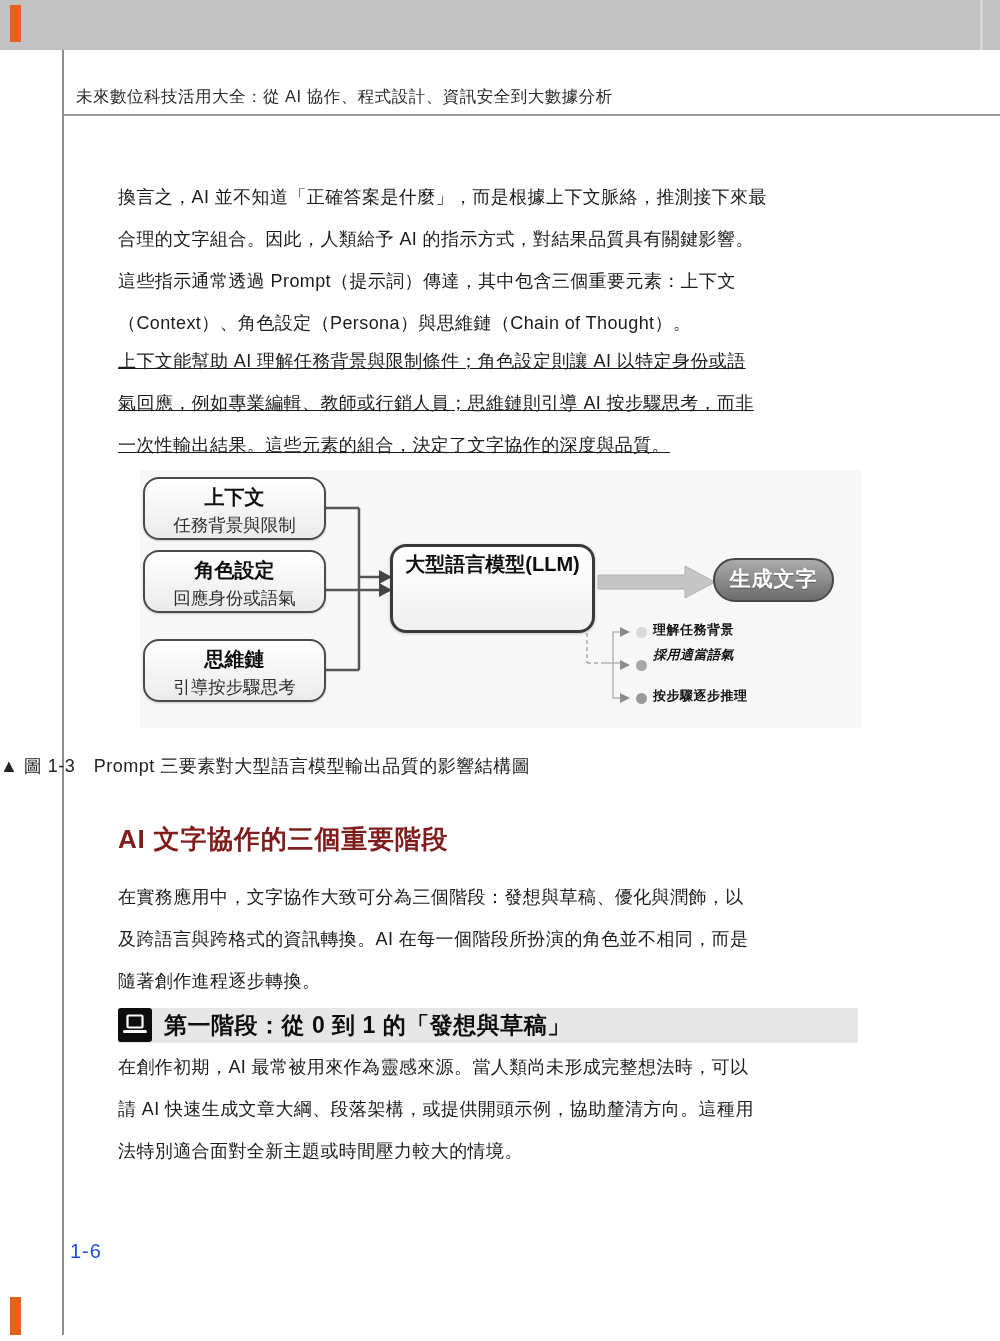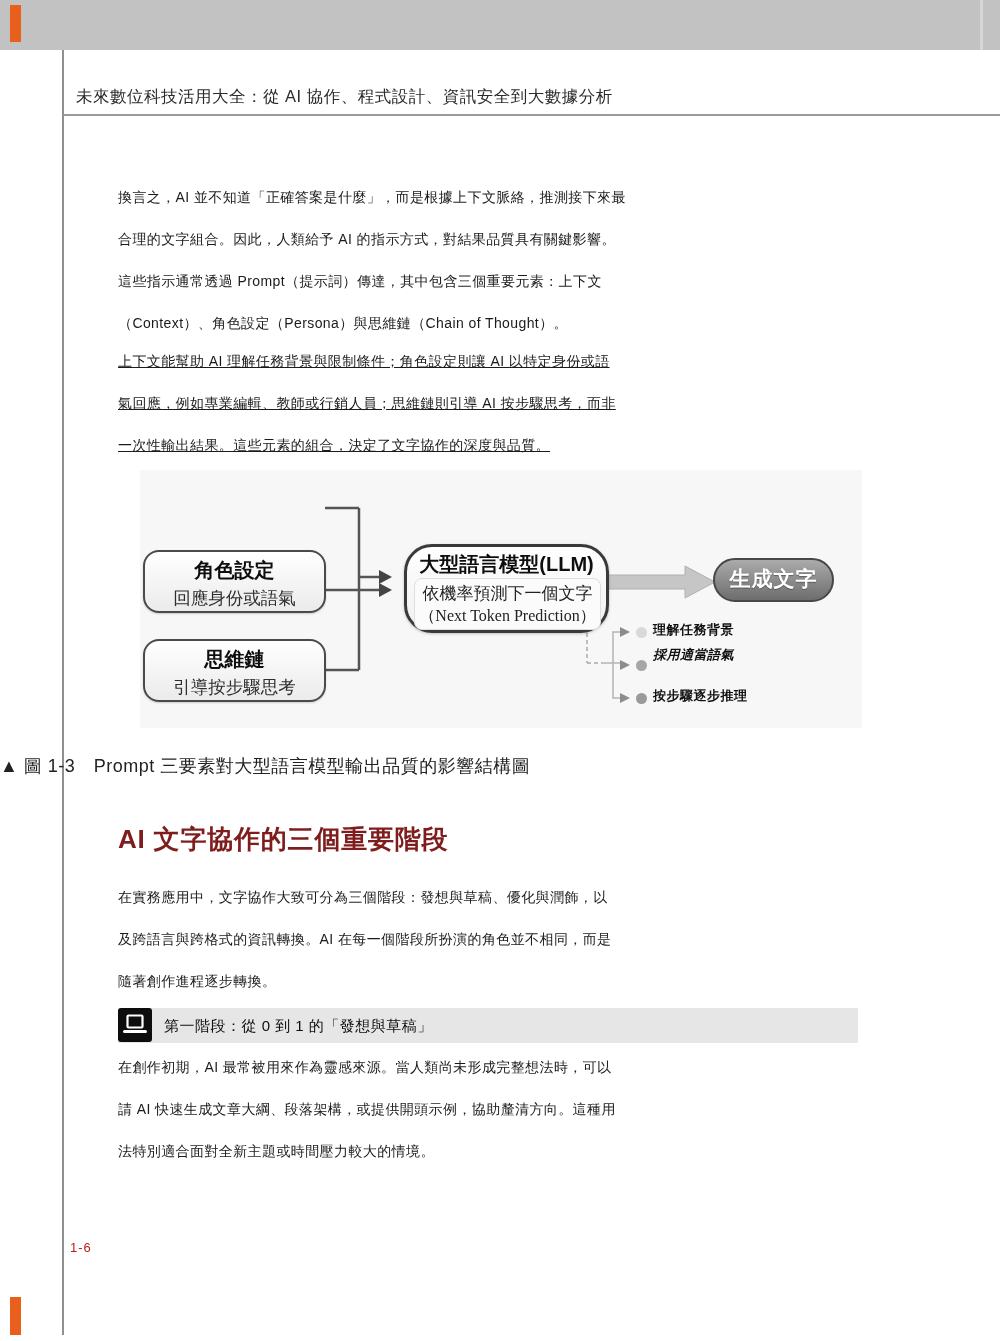--- a/index.html
+++ b/index.html
@@ -9,34 +9,34 @@
   .top-band{position:absolute;left:0;top:0;width:1000px;height:50px;background:#c2c2c2;}
   .top-band-stripe{position:absolute;left:980px;top:0;width:3px;height:50px;background:#d6d6d6;}
   .accent-tick{position:absolute;left:10px;width:11px;background:#e8601c;}
   .accent-tick.top{top:5px;height:37px;}
   .accent-tick.bottom{top:1297px;height:38px;}
 
   .v-rule{position:absolute;left:62px;top:50px;width:2px;height:1285px;background:#8f8f8f;}
   .running-header{position:absolute;left:76px;top:86px;font-size:16.5px;color:#2b2b2b;letter-spacing:.5px;}
   .header-rule{position:absolute;left:63px;top:114px;width:937px;height:2px;background:#9a9a9a;}
 
-  .para{position:absolute;left:118px;width:748px;font-size:14px;line-height:42px;color:#1b1b1b;letter-spacing:.4px;white-space:pre-line;}
+  .para{position:absolute;left:118px;width:748px;font-size:18px;line-height:42px;color:#1b1b1b;letter-spacing:.4px;white-space:pre-line;}
   .p1{top:176px;} .p2{top:340px;text-decoration:underline;} .p3{top:876px;} .p4{top:1046px;}
 
   
   .figure{position:absolute;left:140px;top:470px;width:722px;height:258px;background:#f7f7f7;}
   .fig-svg{position:absolute;left:0;top:0;}
   .in-box{position:absolute;left:3px;width:183px;height:63px;border:2.5px solid #4a4a4a;border-radius:16px;
           background:linear-gradient(#ffffff,#ebebeb);box-sizing:border-box;text-align:center;
           box-shadow:0 1px 2px rgba(0,0,0,.18);}
   .in-box .t{font-size:20px;font-weight:bold;color:#0e0e0e;margin-top:5px;}
   .in-box .s{font-size:17.5px;color:#2e2e2e;margin-top:2px;}
   .box1{top:7px;} .box2{top:80px;border-radius:16px;} .box3{top:169px;}
 
-  .llm-box{position:absolute;left:264px;top:74px;width:205px;height:89px;border:3px solid #3a3a3a;border-radius:28px;
+  .llm-box{position:absolute;left:250px;top:74px;width:205px;height:89px;border:3px solid #3a3a3a;border-radius:16px;
            background:linear-gradient(#ffffff,#f0f0f0);box-sizing:border-box;text-align:center;
            box-shadow:0 1px 3px rgba(0,0,0,.22);}
   .llm-box .t{font-size:20px;font-weight:bold;color:#0e0e0e;margin-top:4px;}
   .llm-inner{position:absolute;left:7px;top:31px;width:185px;height:50px;border:1px solid #dedede;border-radius:8px;
              background:#fbfbfb;text-align:center;}
   .llm-inner .l1{font-size:17px;color:#222;margin-top:3px;}
   .llm-inner .l2{font-size:16px;color:#222;font-family:"Liberation Serif",serif;margin-top:1px;}
 
   .out-pill{position:absolute;left:573px;top:88px;width:121px;height:44px;border:2.5px solid #474747;border-radius:22px;
             background:linear-gradient(#ababab,#6d6d6d);box-sizing:border-box;text-align:center;
@@ -49,23 +49,23 @@
   .dot3{left:496px;top:223px;background:#9a9a9a;}
   .effect{position:absolute;left:513px;height:22px;font-size:13px;font-weight:600;color:#111;letter-spacing:.5px;}
   .eff1{top:151px;} .eff2{top:176px;font-style:italic;} .eff3{top:217px;}
 
   .caption{position:absolute;left:0;top:754px;width:1000px;text-align:left;font-size:18px;color:#222;letter-spacing:.5px;}
 
   .h2{position:absolute;left:118px;top:822px;font-size:26px;font-weight:bold;color:#7f1d1d;letter-spacing:.8px;}
 
   .h3-bar{position:absolute;left:118px;top:1008px;width:740px;height:35px;background:#e6e6e6;}
   .h3-icon{position:absolute;left:0;top:0;width:34px;height:34px;background:#0d0d0d;border-radius:3px;}
-  .h3-label{position:absolute;left:46px;top:0;font-size:15px;font-weight:normal;color:#0d0d0d;line-height:35px;letter-spacing:.5px;}
+  .h3-label{position:absolute;left:46px;top:0;font-size:23px;font-weight:bold;color:#0d0d0d;line-height:35px;letter-spacing:.5px;}
 
-  .page-number{position:absolute;left:70px;top:1240px;font-size:13px;color:#b91c1c;letter-spacing:1px;}
+  .page-number{position:absolute;left:70px;top:1240px;font-size:20px;color:#1d4ed8;letter-spacing:1px;}
 </style>
 </head>
 <body>
 
 <div class="page">
 
   <div class="top-band">
     <div class="top-band-stripe"></div>
   </div>
   <div class="accent-tick top"></div>
@@ -102,35 +102,35 @@
       </g>
 
       <g stroke="#b5b5b5" stroke-width="1.5" fill="none">
         <path d="M480,162 H473 V228 H480 M462,193 H480"></path>
       </g>
       <polygon points="480,157 490,162 480,167" fill="#8c8c8c"></polygon>
       <polygon points="480,190 490,195 480,200" fill="#8c8c8c"></polygon>
       <polygon points="480,223 490,228 480,233" fill="#8c8c8c"></polygon>
     </svg>
 
+    <div class="in-box box1">
+      <div class="t">上下文</div>
+      <div class="s">任務背景與限制</div>
+    </div>
     <div class="in-box box2">
       <div class="t">角色設定</div>
       <div class="s">回應身份或語氣</div>
     </div>
     <div class="in-box box3">
       <div class="t">思維鏈</div>
       <div class="s">引導按步驟思考</div>
     </div>
 
     <div class="llm-box">
       <div class="t">大型語言模型(LLM)</div>
-      <div class="llm-inner">
-        <div class="l1">依機率預測下一個文字</div>
-        <div class="l2">（Next Token Prediction）</div>
-      </div>
     </div>
 
     <div class="out-pill">生成文字</div>
 
     <div class="dot dot1"></div>
     <div class="dot dot2"></div>
     <div class="dot dot3"></div>
     <div class="effect eff1">理解任務背景</div>
     <div class="effect eff2">採用適當語氣</div>
     <div class="effect eff3">按步驟逐步推理</div>

